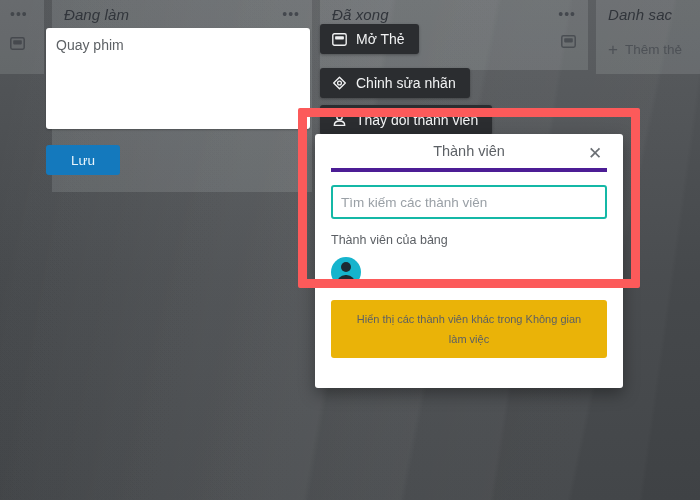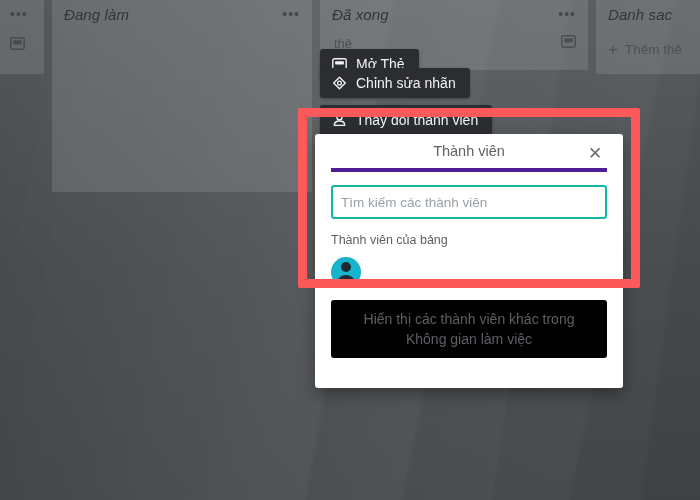--- a/index.html
+++ b/index.html
@@ -127,21 +127,21 @@
     display: flex; align-items: center; gap: 9px;
     height: 30px;
     padding: 0 14px 0 12px;
     background: #2b2d30;
     border-radius: 3px;
     color: #f2f3f4;
     font-size: 14px;
     white-space: nowrap;
     box-shadow: 0 1px 3px rgba(0,0,0,0.3);
   }
-  .ctx-1 { left: 320px; top: 49px; }
+  .ctx-1 { left: 320px; top: 24px; }
   .ctx-2 { left: 320px; top: 68px; }
   .ctx-3 { left: 320px; top: 105px; justify-content: center; }
   .ctx-icon { display: flex; align-items: center; }
 
   
   .popover {
     position: absolute;
     left: 315px; top: 134px;
     width: 308px; height: 254px;
     background: #ffffff;
@@ -220,26 +220,26 @@
   }
   .member-name {
     font-size: 13.5px;
     color: #3b3e42;
     white-space: nowrap;
     overflow: hidden;
   }
   .show-others {
     margin-top: 12px;
     width: 100%;
-    background: #000000;
+    background: #eab308;
     border: none;
     border-radius: 3px;
     padding: 9px 18px;
     font-family: "Liberation Sans", sans-serif;
-    font-size: 14px;
+    font-size: 11px;
     line-height: 20px;
     color: #5c6065;
     text-align: center;
     cursor: pointer;
   }
 
   
   .highlight-box {
     position: absolute;
     left: 298px; top: 108px;
@@ -295,20 +295,24 @@
       <div class="col-header">
         <span class="col-title">Danh sac</span>
       </div>
       <div class="add-card-row">
         <span class="plus">+</span>
         <span>Thêm thẻ</span>
       </div>
     </div>
   </div>
 
+  <div class="compose">
+    <textarea class="compose-textarea" placeholder="Nhập tiêu đề cho thẻ này…" style="">Quay phim</textarea>
+    <button class="save-btn">Lưu</button>
+  </div>
 
   <div class="ctx-item ctx-1">
     <span class="ctx-icon">
       <svg width="15" height="13" viewBox="0 0 15 13" fill="none">
         <rect x="0.8" y="0.8" width="13.4" height="11.4" rx="1.6" stroke="#f0f1f2" stroke-width="1.4"></rect>
         <rect x="3.1" y="3.2" width="8.8" height="3.3" rx="0.7" fill="#f0f1f2"></rect>
       </svg>
     </span>
     <span>Mở Thẻ</span>
   </div>

